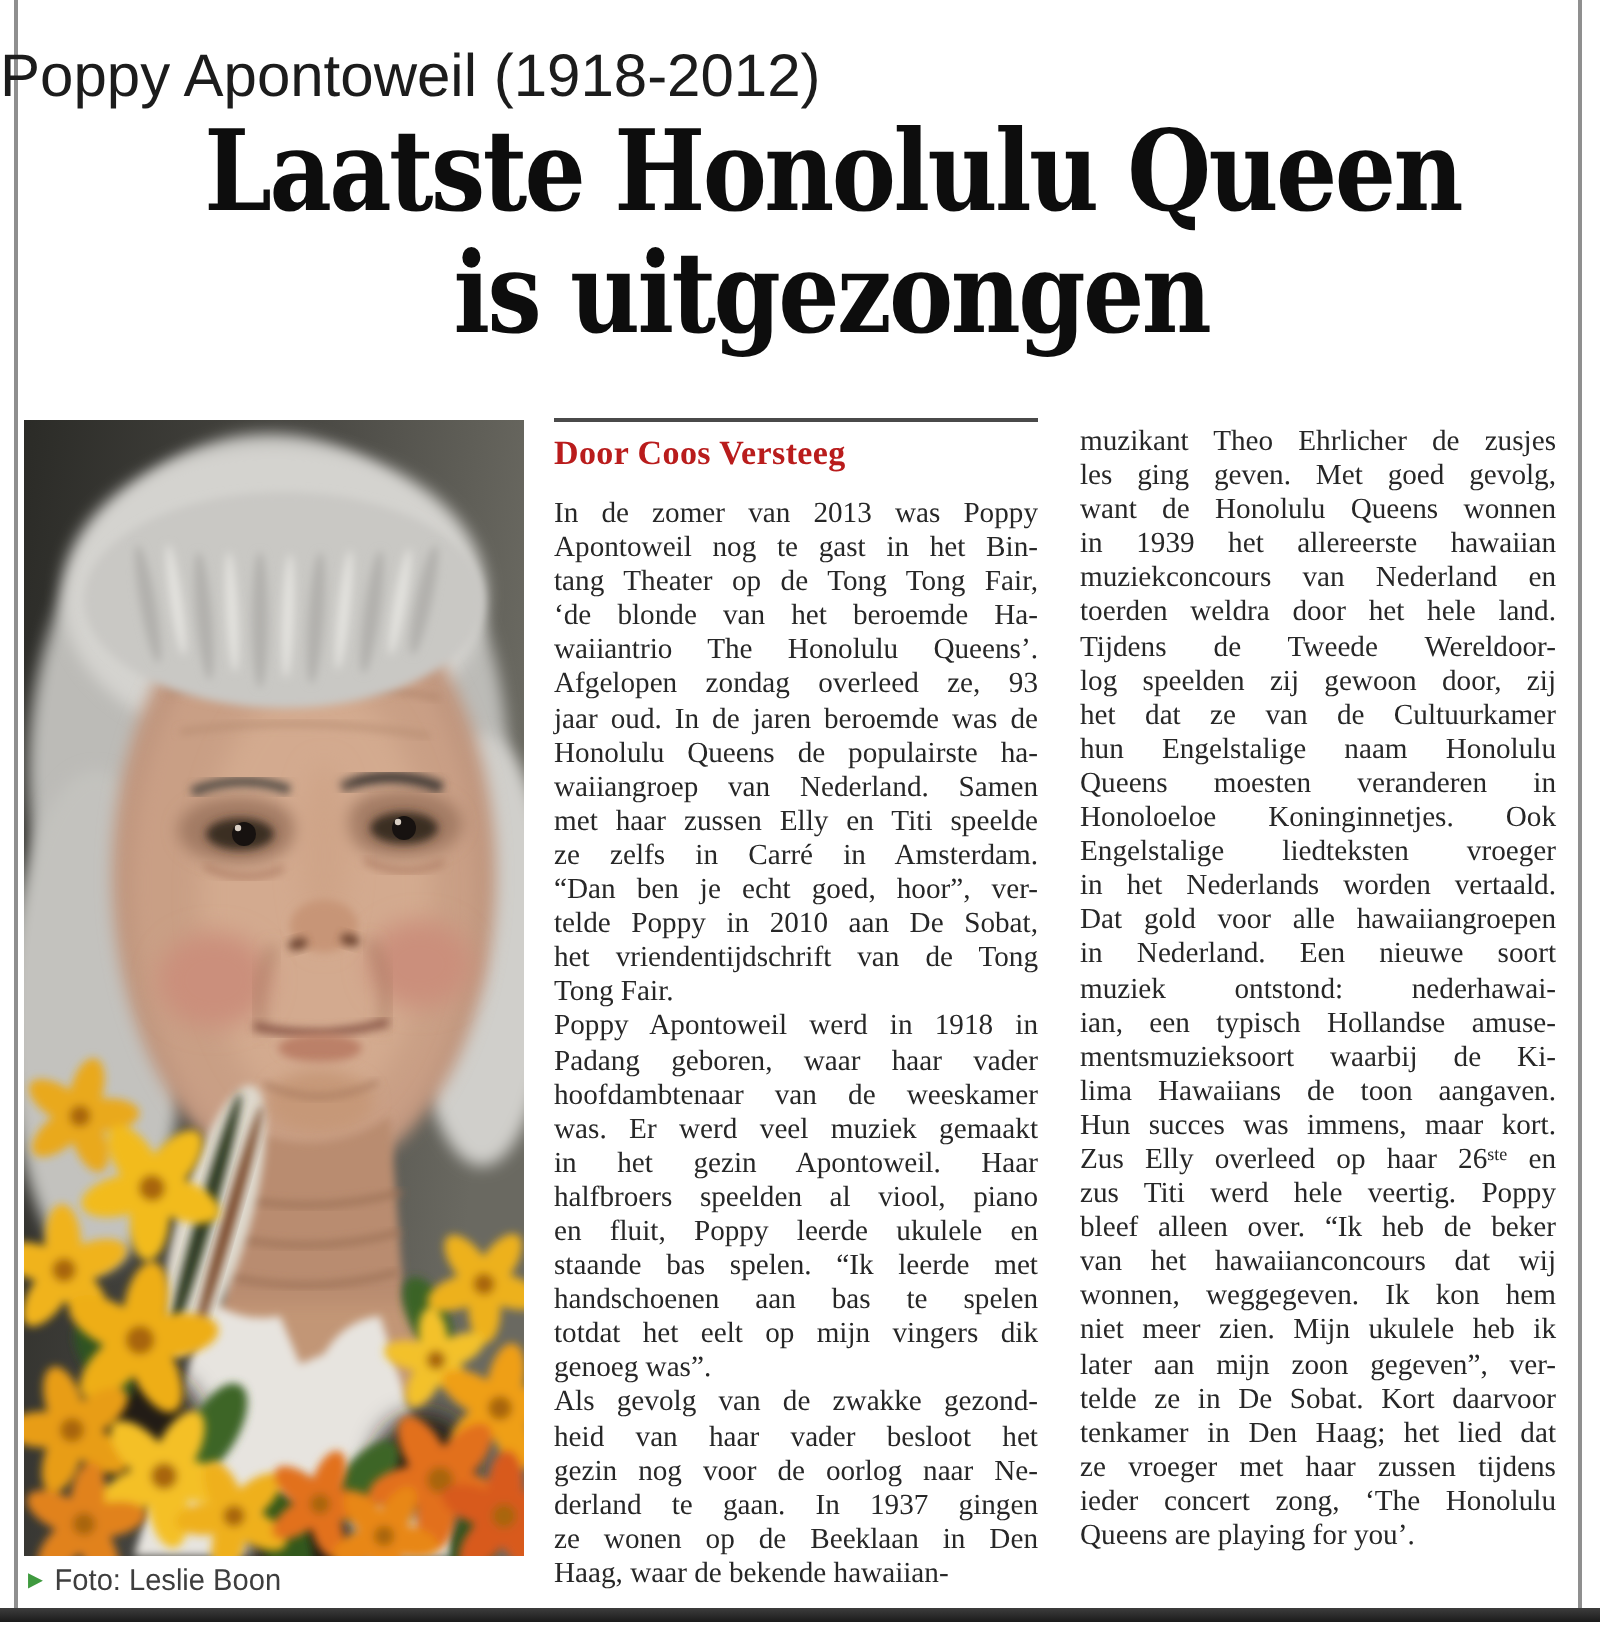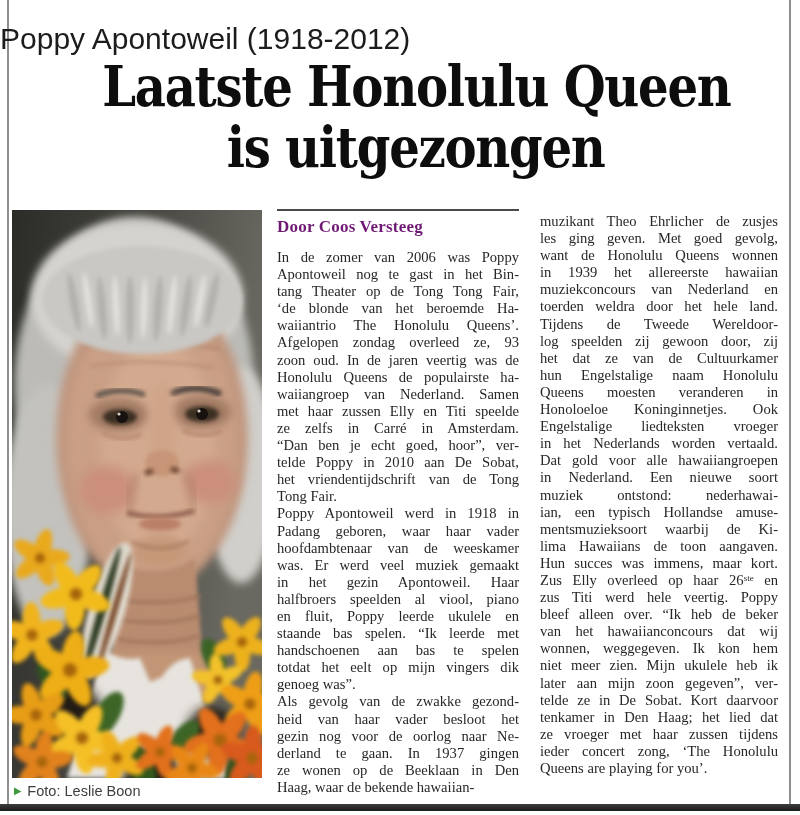--- a/index.html
+++ b/index.html
@@ -18,21 +18,21 @@
   .headline .hl{display:inline-block;transform:scaleX(0.86);transform-origin:50% 50%;white-space:nowrap;}
   .photo{position:absolute;left:12px;top:210px;width:250px;height:568px;margin:0;padding:0;}
   .photo svg{display:block;}
   .caption{position:absolute;left:14px;top:782px;font:400 15px/18px "Liberation Sans",sans-serif;
            color:#3e3e3e;transform:scaleX(0.97);transform-origin:0 0;}
   .caption .arrow{font-size:10px;margin-right:6px;position:relative;top:-2px;}
   .col{position:absolute;color:#272727;}
   .col1{left:277px;top:209px;width:242px;}
   .col2{left:540px;top:213px;width:238px;}
   .byline-rule{height:2px;background:#4a4a4a;margin-bottom:5px;}
-  .byline{font:700 17px/21px "Liberation Serif",serif;color:#701a75;letter-spacing:0.2px;}
+  .byline{font:700 17px/21px "Liberation Serif",serif;color:#b91c1c;letter-spacing:0.2px;}
   .body1{margin-top:12px;}
   .tline{font:400 14.6px/17.1px "Liberation Serif",serif;color:#272727;
          text-align:justify;text-align-last:justify;}
   .tline.pend{text-align-last:left;}
   .tline sup{font-size:9px;line-height:0;vertical-align:4px;}
 </style>
 </head>
 <body>
 
 <div class="page">
@@ -183,27 +183,27 @@
   </figure>
 
   <div class="caption">
     <span class="arrow" style="color: rgb(63, 154, 63);">▶</span><span>Foto: Leslie Boon</span>
   </div>
 
   <div class="col col1">
     <div class="byline-rule"></div>
     <div class="byline">Door Coos Versteeg</div>
     <div class="body1">
-        <div class="tline">In de zomer van 2006 was Poppy</div>
+        <div class="tline">In de zomer van 2013 was Poppy</div>
         <div class="tline">Apontoweil nog te gast in het Bin-</div>
         <div class="tline">tang Theater op de Tong Tong Fair,</div>
         <div class="tline">‘de blonde van het beroemde Ha-</div>
         <div class="tline">waiiantrio The Honolulu Queens’.</div>
         <div class="tline">Afgelopen zondag overleed ze, 93</div>
-        <div class="tline">zoon oud. In de jaren veertig was de</div>
+        <div class="tline">jaar oud. In de jaren beroemde was de</div>
         <div class="tline">Honolulu Queens de populairste ha-</div>
         <div class="tline">waiiangroep van Nederland. Samen</div>
         <div class="tline">met haar zussen Elly en Titi speelde</div>
         <div class="tline">ze zelfs in Carré in Amsterdam.</div>
         <div class="tline">“Dan ben je echt goed, hoor”, ver-</div>
         <div class="tline">telde Poppy in 2010 aan De Sobat,</div>
         <div class="tline">het vriendentijdschrift van de Tong</div>
         <div class="tline pend">Tong Fair.</div>
         <div class="tline">Poppy Apontoweil werd in 1918 in</div>
         <div class="tline">Padang geboren, waar haar vader</div>

